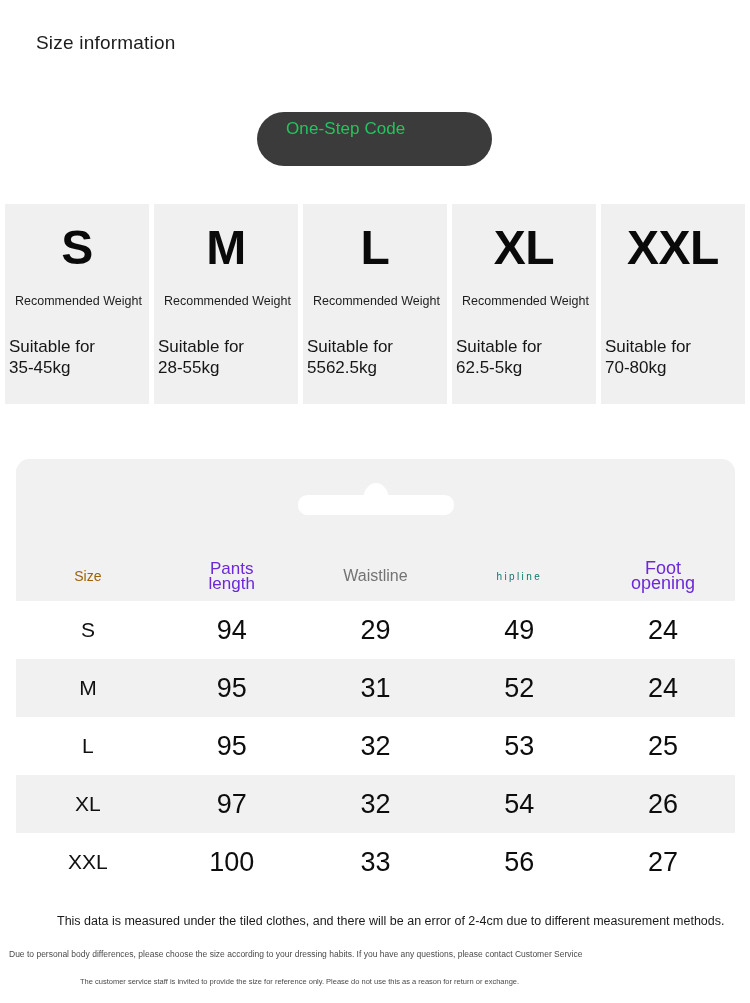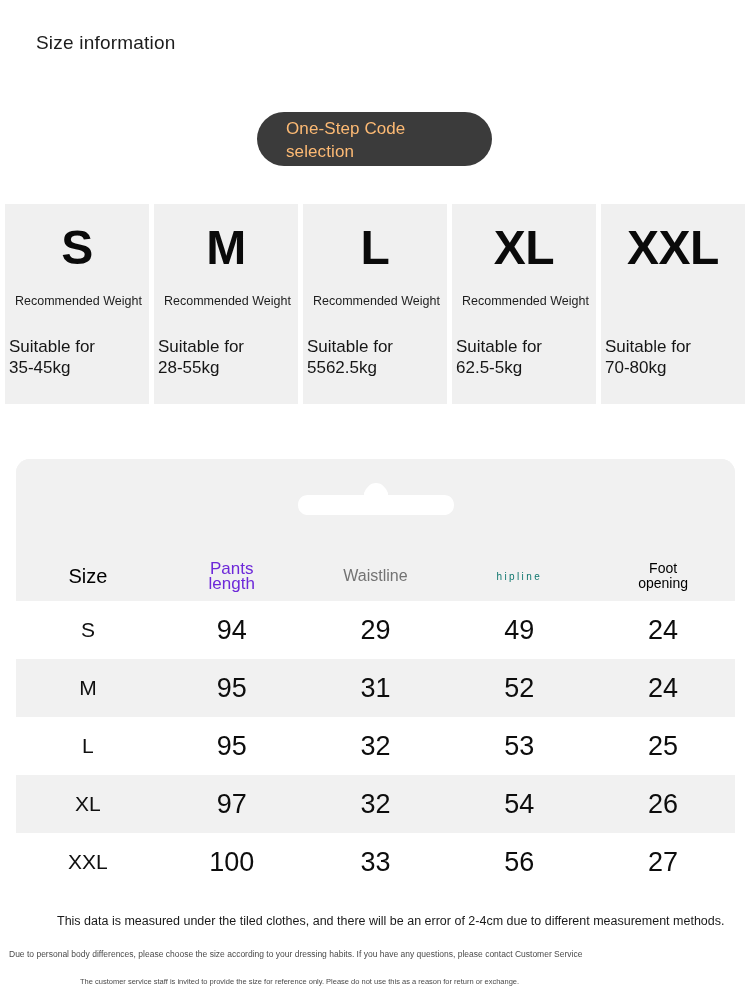--- a/index.html
+++ b/index.html
@@ -32,21 +32,21 @@
 
   
   .pill {
     position: absolute;
     left: 257px;
     top: 112px;
     width: 235px;
     height: 54px;
     background: #3b3b3b;
     border-radius: 27px;
-    color: #fdba74;
+    color: #22c55e;
     font-size: 17px;
     line-height: 23px;
     padding: 5px 0 0 29px;
     letter-spacing: 0.1px;
   }
   .pill span { display: block; }
 
   
   .cards {
     position: absolute;
@@ -117,25 +117,25 @@
   }
 
   .tbl { width: 100%; border-collapse: collapse; }
   .tbl th, .tbl td {
     text-align: center;
     vertical-align: middle;
     font-weight: normal;
   }
   .tbl thead tr { background: #f1f1f1; }
   .tbl thead th { height: 50px; padding: 0; }
-  .th-size    { font-size: 20px; color: #000000; width: 20%; }
+  .th-size    { font-size: 14px; color: #a16207; width: 20%; }
   .th-pants   { font-size: 17px; line-height: 15px; color: #6d28d9; width: 20%; }
   .th-waist   { font-size: 16px; color: #737373; width: 20%; }
   .th-hip     { font-size: 10px; letter-spacing: 2.4px; color: #0f766e; width: 20%; }
-  .th-foot    { font-size: 14px; line-height: 15px; color: #000000; width: 20%; }
+  .th-foot    { font-size: 18px; line-height: 15px; color: #6d28d9; width: 20%; }
   .th-pants span, .th-foot span { display: block; }
 
   .tbl tbody tr { height: 58px; }
   .tbl tbody tr.odd  { background: #ffffff; }
   .tbl tbody tr.even { background: #f1f1f1; }
   .tbl tbody td { padding: 0; }
   .cell-size { font-size: 21px; color: #101010; font-stretch: condensed; }
   .cell-num  { font-size: 27px; color: #0d0d0d; font-stretch: condensed;
                font-family: "Liberation Sans Narrow", "Liberation Sans", "DejaVu Sans Condensed", sans-serif; }
 
@@ -169,21 +169,20 @@
     margin-left: 44px;
   }
 </style>
 </head>
 <body>
 
 <div class="page-title">Size information</div>
 
 <div class="pill">
   <span>One-Step Code</span>
-  <span>selection</span>
 </div>
 
 <div class="cards">
 
   <div class="size-card">
     <div class="letter">S</div>
     <div class="rec">Recommended Weight</div>
     <div class="suit">
       <span>Suitable for</span><br>
       <span>35-45kg</span>

